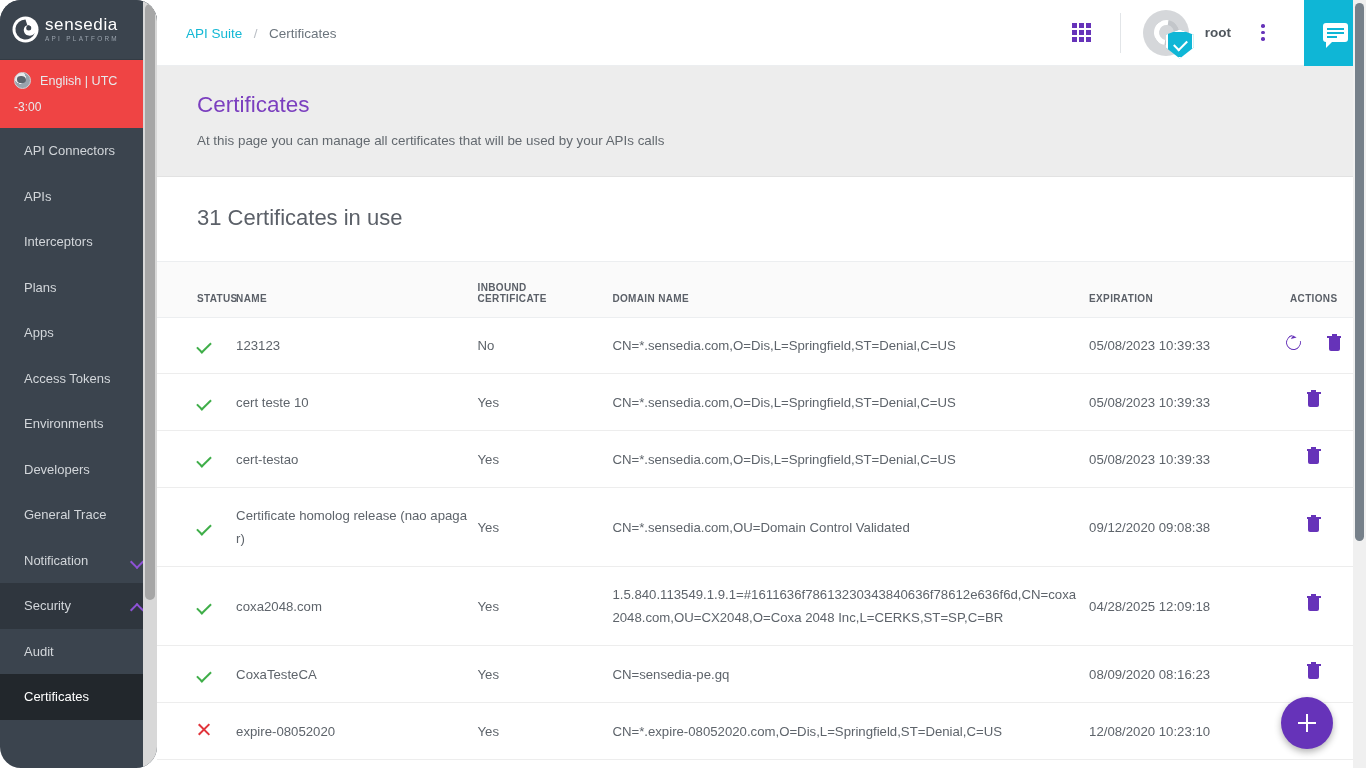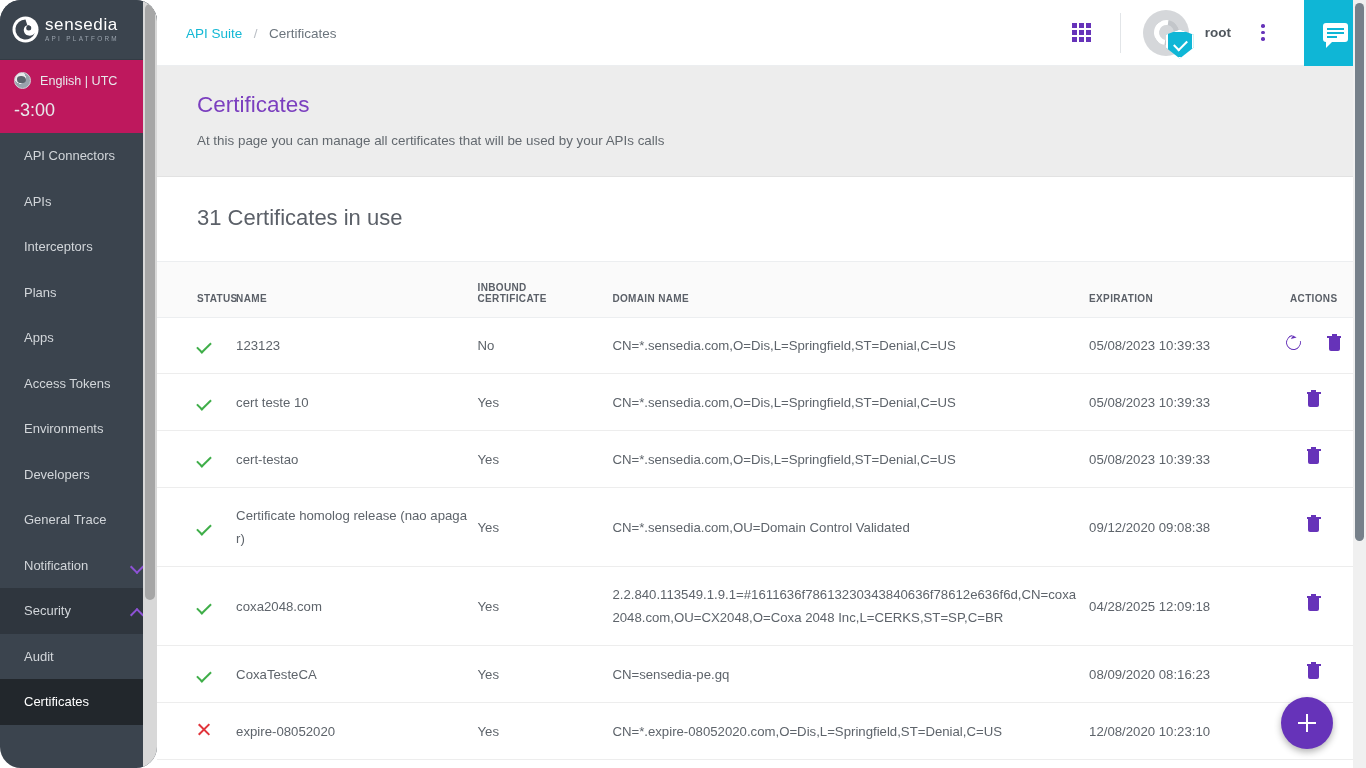--- a/index.html
+++ b/index.html
@@ -32,38 +32,38 @@
     position: relative; margin-right: 6px;
   }
   .logo-text { display: flex; flex-direction: column; line-height: 1; }
   .logo-name {
     color: #fff; font-size: 17px; letter-spacing: .6px; font-weight: 400;
   }
   .logo-sub {
     color: #9aa3ad; font-size: 6.4px; letter-spacing: 2.3px; margin-top: 3px;
   }
   .lang-box {
-    background: #be185d;
+    background: #ef4444;
     padding: 12px 14px 12px 14px;
     min-height: 68px;
   }
   .lang-row { display: flex; align-items: center; }
   .globe {
     width: 17px; height: 17px; border-radius: 50%;
     background: radial-gradient(circle at 35% 33%, #e9eaec 0 40%, #9aa3ad 41% 100%);
     border: 1.3px solid #cfd3d8;
     flex: 0 0 17px; margin-right: 9px; position: relative; overflow: hidden;
   }
   .globe:after {
     content: ""; position: absolute; left: 2px; top: 3px;
     width: 9px; height: 7px; background: #5c646d;
     border-radius: 45% 55% 50% 50%;
   }
   .lang-text { color: #e7e9eb; font-size: 12.6px; }
-  .lang-tz { color: #e7e9eb; font-size: 18px; margin-top: 11px; }
+  .lang-tz { color: #e7e9eb; font-size: 12px; margin-top: 11px; }
 
   .nav { padding-top: 0; }
   .nav-item {
     height: 45.5px; display: flex; align-items: center;
     padding: 0 14px 0 24px; color: #d2d6da; font-size: 13px;
     cursor: pointer; justify-content: space-between;
   }
   .nav-item.group-open { background: #2f363e; }
   .nav-item.active { background: #22272c; color: #ffffff; }
   .nav-item .chev {
@@ -435,21 +435,21 @@
               <td class="c-act"><span class="act-wrap">
                   <span class="ico-trash">
                     <i></i>
                   </span>
                 </span></td>
             </tr>
             <tr>
               <td class="c-status"><span class="check"></span></td>
               <td class="c-name">coxa2048.com</td>
               <td class="c-inb">Yes</td>
-              <td class="c-dom">2.2.840.113549.1.9.1=#1611636f78613230343840636f78612e636f6d,CN=coxa2048.com,OU=CX2048,O=Coxa 2048 Inc,L=CERKS,ST=SP,C=BR</td>
+              <td class="c-dom">1.5.840.113549.1.9.1=#1611636f78613230343840636f78612e636f6d,CN=coxa2048.com,OU=CX2048,O=Coxa 2048 Inc,L=CERKS,ST=SP,C=BR</td>
               <td class="c-exp">04/28/2025 12:09:18</td>
               <td class="c-act"><span class="act-wrap">
                   <span class="ico-trash">
                     <i></i>
                   </span>
                 </span></td>
             </tr>
             <tr>
               <td class="c-status"><span class="check"></span></td>
               <td class="c-name">CoxaTesteCA</td>

